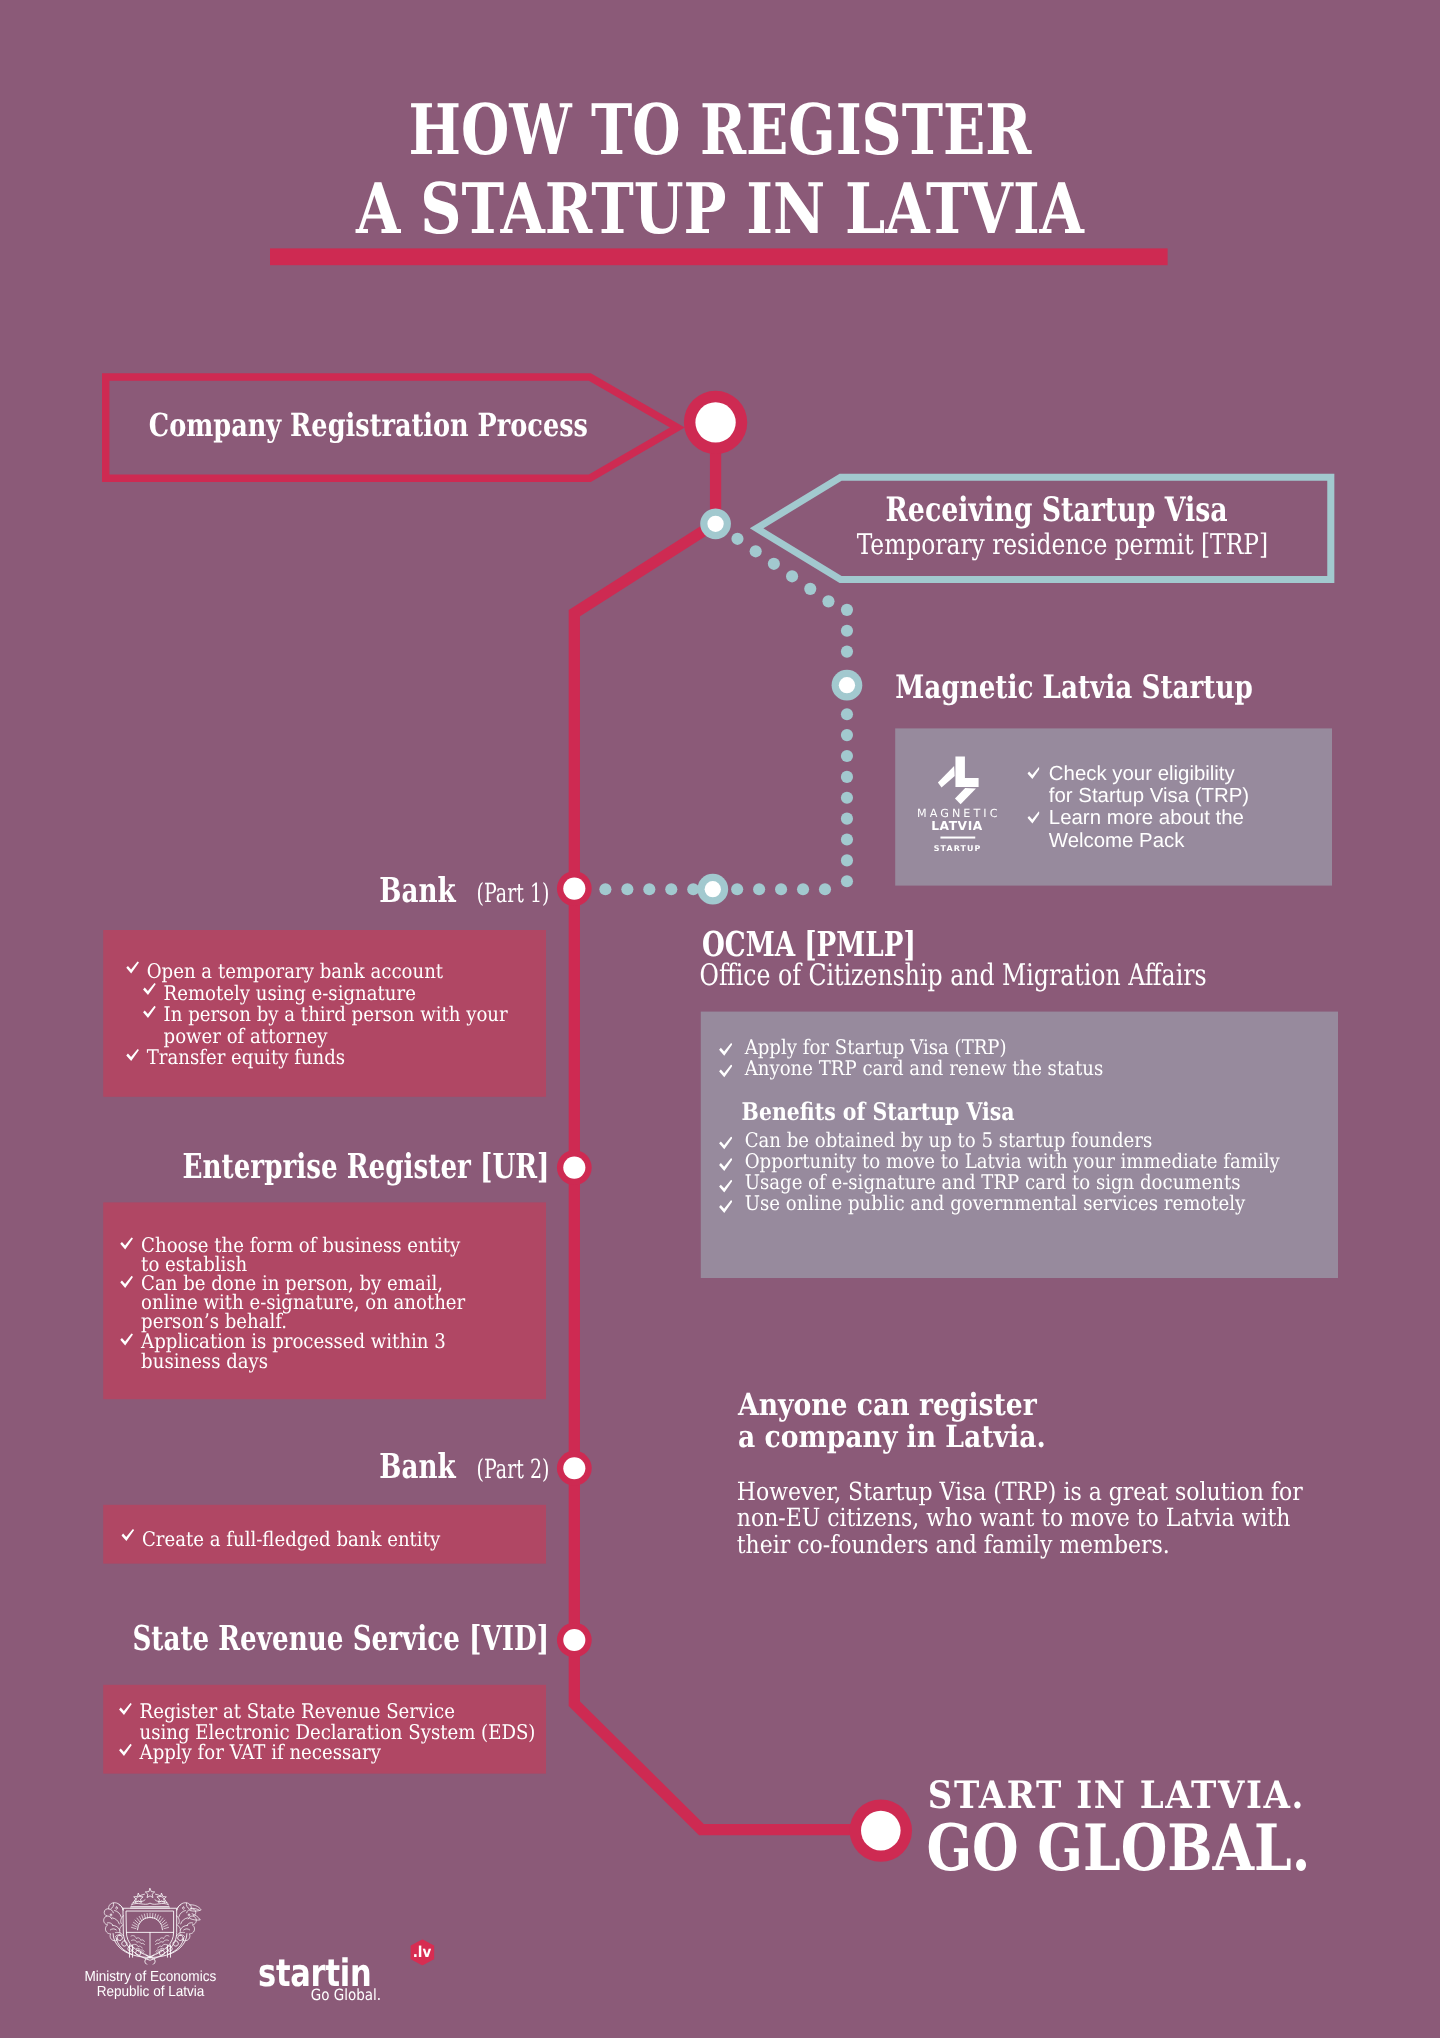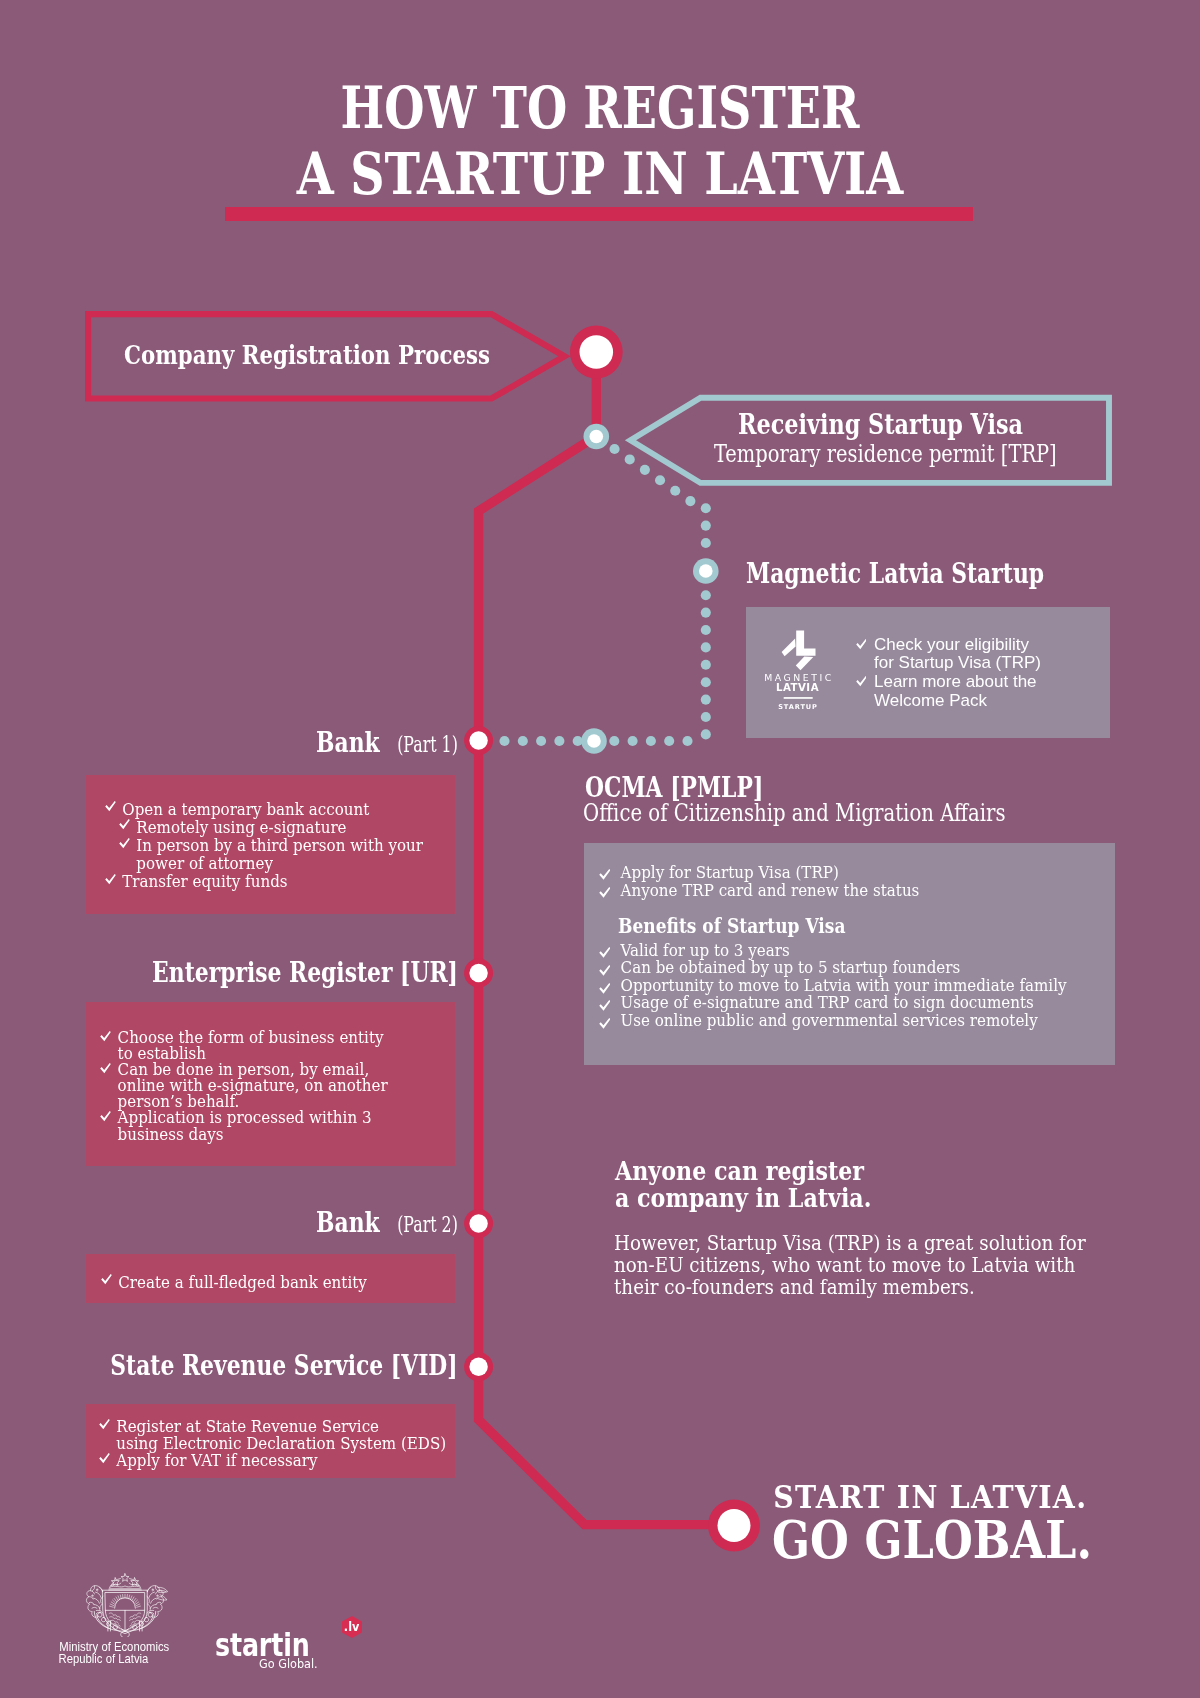--- a/index.html
+++ b/index.html
@@ -82,21 +82,21 @@
 
   
   .outro{position:absolute;left:773.2px;top:1480.8px;font-family:"DejaVu Serif Condensed","DejaVu Serif",serif;
          font-weight:700;}
   .outro .o1{font-size:31.5px;line-height:32.0px;display:block;letter-spacing:1.31px;}
   .outro .o2{font-size:53.2px;line-height:54px;display:block;margin-left:-1.4px;transform:scaleX(0.932);transform-origin:left top;}
 
   
   .ministry{position:absolute;left:82px;top:1572px;width:86px;height:65px;}
   .ministry svg{width:86px;height:65px;display:block;}
-  .ministry-txt{position:absolute;left:55px;top:1640.8px;width:140px;text-align:left;
+  .ministry-txt{position:absolute;left:55px;top:1640.8px;width:140px;text-align:center;
        font-family:"Liberation Sans",sans-serif;font-size:12.2px;line-height:12.3px;}
   .ministry-txt div{display:inline-block;transform:scaleX(0.927);}
   .startin{position:absolute;left:210px;top:1605px;width:120px;height:70px;}
   .st-hex{position:absolute;left:90.6px;top:11.0px;width:20px;height:22px;margin-left:41px;}
   .st-hex svg{display:block;}
   .st-tld{position:absolute;left:0;top:0;width:20px;height:22px;line-height:22px;text-align:center;
           font-family:"DejaVu Sans Condensed","DejaVu Sans",sans-serif;font-weight:700;font-size:12.5px;color:#fff;}
   .st-word{position:absolute;left:4.5px;top:23.7px;font-family:"DejaVu Sans Condensed","DejaVu Sans",sans-serif;
            font-weight:700;font-size:31.6px;line-height:32px;letter-spacing:-0.2px;
            transform:scaleX(0.893);transform-origin:left top;}
@@ -322,25 +322,20 @@
           <path d="M0.2 5.0 L1.5 3.6 L3.9 6.3 L9.0 0.0 L10 0.9 L4.0 9.4 Z" fill="currentColor"></path>
         </svg>
       </span><span>Anyone TRP card and renew the status</span></li>
 </ul>
 <div class="ocma-bh">Benefits of Startup Visa</div>
 <ul class="rlist ocma-list" style="top:941.5px;line-height:17.65px">
   <li><span class="ck">
         <svg viewBox="0 0 10 10" width="10" height="10">
           <path d="M0.2 5.0 L1.5 3.6 L3.9 6.3 L9.0 0.0 L10 0.9 L4.0 9.4 Z" fill="currentColor"></path>
         </svg>
-      </span><span>Valid for up to 3 years</span></li>
-  <li><span class="ck">
-        <svg viewBox="0 0 10 10" width="10" height="10">
-          <path d="M0.2 5.0 L1.5 3.6 L3.9 6.3 L9.0 0.0 L10 0.9 L4.0 9.4 Z" fill="currentColor"></path>
-        </svg>
       </span><span>Can be obtained by up to 5 startup founders</span></li>
   <li><span class="ck">
         <svg viewBox="0 0 10 10" width="10" height="10">
           <path d="M0.2 5.0 L1.5 3.6 L3.9 6.3 L9.0 0.0 L10 0.9 L4.0 9.4 Z" fill="currentColor"></path>
         </svg>
       </span><span>Opportunity to move to Latvia with your immediate family</span></li>
   <li><span class="ck">
         <svg viewBox="0 0 10 10" width="10" height="10">
           <path d="M0.2 5.0 L1.5 3.6 L3.9 6.3 L9.0 0.0 L10 0.9 L4.0 9.4 Z" fill="currentColor"></path>
         </svg>

